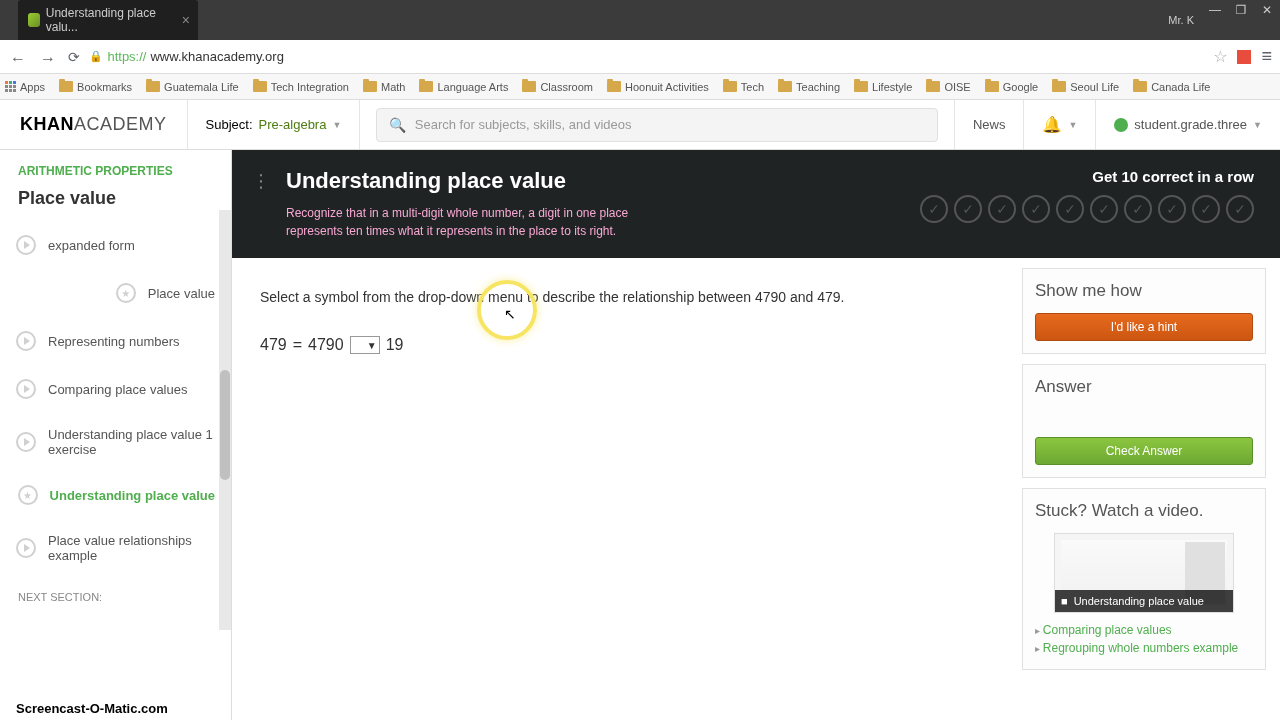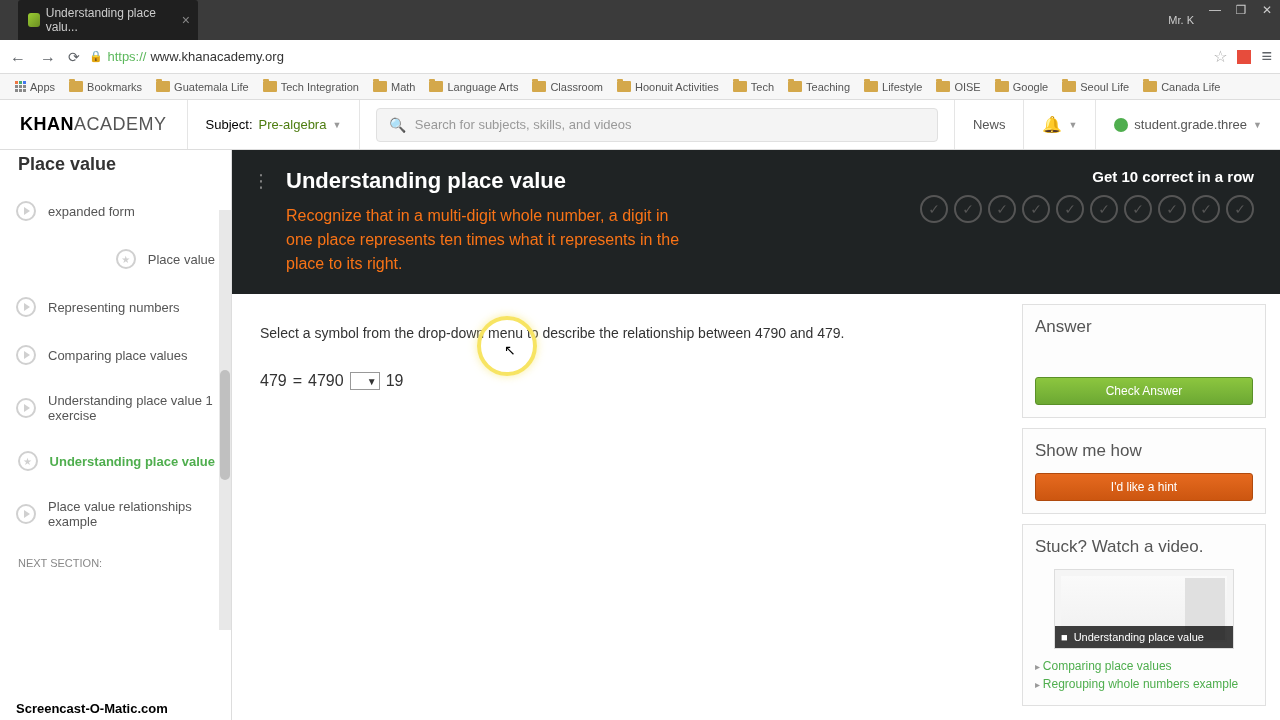--- a/index.html
+++ b/index.html
@@ -17,21 +17,21 @@
 .toolbar { background:#fff; height:34px; display:flex; align-items:center; padding:0 8px; gap:10px; border-bottom:1px solid #ddd; }
 .nav-btn { color:#5f6368; font-size:16px; width:20px; text-align:center; }
 .reload-btn { color:#5f6368; font-size:14px; }
 .addr { flex:1; display:flex; align-items:center; gap:4px; font-size:13px; color:#333; }
 .lock { color:#5cb85c; font-size:11px; }
 .url-proto { color:#5cb85c; }
 .url-path { color:#999; }
 .star { color:#aaa; margin-left:auto; font-size:16px; }
 .menu-icon { font-size:18px; color:#5f6368; }
 
-.bookmarks-bar { background:#f7f7f7; height:26px; display:flex; align-items:center; padding:0 10px; gap:4px; font-size:11px; color:#555; border-bottom:1px solid #ddd; overflow:hidden; }
+.bookmarks-bar { background:#f7f7f7; height:26px; display:flex; align-items:center; padding:0 0; gap:4px; font-size:11px; color:#555; border-bottom:1px solid #ddd; overflow:hidden; }
 .bm { display:flex; align-items:center; gap:4px; padding:2px 5px; white-space:nowrap; }
 .bm-folder { width:14px; height:11px; background:#d4a84b; border-radius:1px; position:relative; }
 .bm-folder::before { content:""; position:absolute; top:-2px; left:0; width:6px; height:2px; background:#d4a84b; border-radius:1px 1px 0 0; }
 .apps-icon { display:grid; grid-template-columns:repeat(3,3px); gap:1px; }
 .apps-icon span { width:3px; height:3px; background:#888;}
 .apps-icon span:nth-child(1){background:#e74;} .apps-icon span:nth-child(2){background:#4a7;} .apps-icon span:nth-child(3){background:#47e;}
 
 
 .ka-header { height:50px; background:#fff; display:flex; align-items:center; border-bottom:1px solid #ddd; }
 .ka-logo { padding:0 20px; font-size:18px; letter-spacing:0.5px; }
@@ -63,21 +63,21 @@
 .side-icon.play::after { content:""; border-left:6px solid #d0d0d0; border-top:4px solid transparent; border-bottom:4px solid transparent; margin-left:2px; }
 .side-icon.star::after { content:"★"; color:#d0d0d0; font-size:10px; }
 .side-next { padding:14px 18px 4px; font-size:11px; color:#888; text-transform:uppercase; }
 
 
 .content { flex:1; background:#fff; display:flex; flex-direction:column; }
 .dark-header { background:#1f2324; color:#fff; padding:18px 26px 18px 20px; display:flex; gap:16px; }
 .drag-handle { font-size:18px; color:#888; line-height:1; padding-top:4px; }
 .dh-left { flex:1; }
 .dh-title { font-size:22px; font-weight:600; margin-bottom:10px; }
-.dh-sub { font-size:16px; color:#f97316; line-height:1.5; max-width:400px; }
+.dh-sub { font-size:12px; color:#f9a8d4; line-height:1.5; max-width:400px; }
 .dh-right { text-align:right; }
 .dh-goal { font-size:15px; font-weight:600; margin-bottom:10px; }
 .progress-circles { display:flex; gap:6px; }
 .pc { width:28px; height:28px; border:2px solid #555; border-radius:50%; display:flex; align-items:center; justify-content:center; color:#555; font-size:14px; }
 
 .workspace { flex:1; display:flex; padding:0; background:#fff; position:relative; }
 .worksheet { flex:1; padding:28px; font-size:14px; color:#333; position:relative; }
 .prompt { line-height:1.6; }
 .equation { margin-top:28px; font-size:16px; display:flex; align-items:center; gap:6px; font-family:"Times New Roman",serif; }
 .dd { width:30px; height:18px; border:1px solid #999; font-size:10px; display:inline-flex; align-items:center; justify-content:flex-end; padding-right:2px; background:#fff; }
@@ -232,20 +232,21 @@
         <span class="avatar"></span>
         <span>student.grade.three</span>
         <span class="caret">▼</span>
       </div>
   </div>
 </div>
 
 <div class="main">
 
   <div class="sidebar">
+    <div class="side-cat">ARITHMETIC PROPERTIES</div>
     <div class="side-title">Place value</div>
     <div class="side-item">
         <span class="side-icon play"></span>
         <span class="lbl">expanded form</span>
       </div>
     <div class="side-item">
         <span class="side-icon star"></span>
         <span class="lbl">Place value</span>
       </div>
     <div class="side-item">
@@ -309,26 +310,26 @@
           <span>4790</span>
           <span class="dd">▼</span>
           <span>19</span>
         </div>
         <div class="highlight-ring"></div>
         <div class="cursor-arrow">↖</div>
       </div>
 
       <div class="right-panel">
         <div class="panel">
+          <div class="panel-title">Show me how</div>
+          <div class="btn-orange">I'd like a hint</div>
+        </div>
+        <div class="panel">
           <div class="panel-title">Answer</div>
           <div class="btn-green">Check Answer</div>
-        </div>
-        <div class="panel">
-          <div class="panel-title">Show me how</div>
-          <div class="btn-orange">I'd like a hint</div>
         </div>
         <div class="panel">
           <div class="panel-title">Stuck? Watch a video.</div>
           <div class="video-thumb">
             <div class="video-thumb-inner"></div>
               <div class="video-thumb-side"></div>
             <div class="video-overlay">
                 <span>■</span>
                 <span>Understanding place value</span>
               </div>

